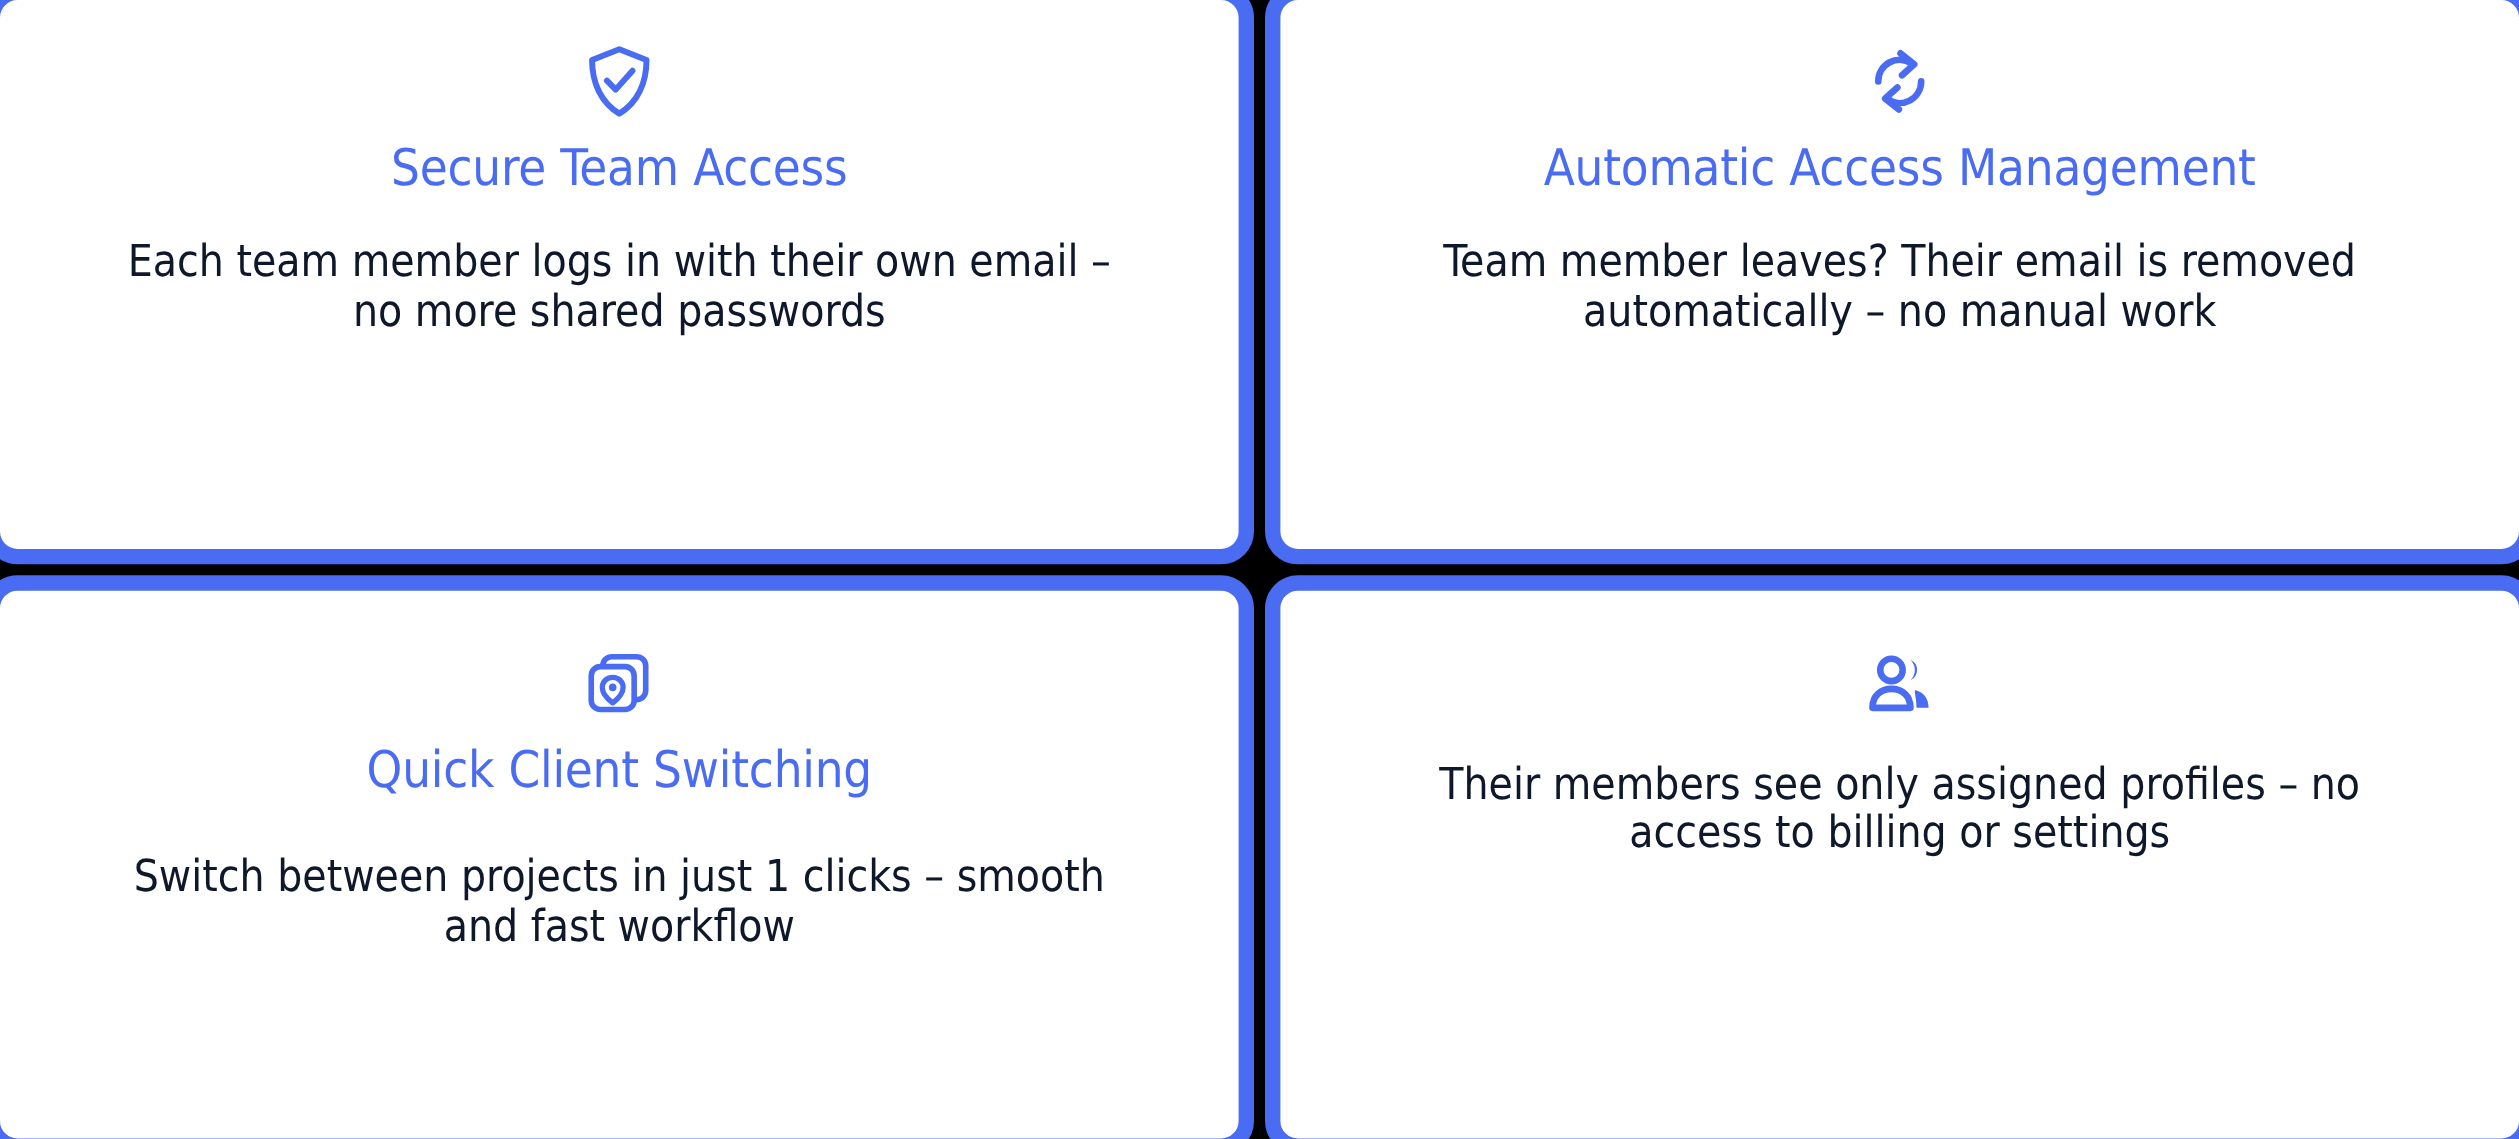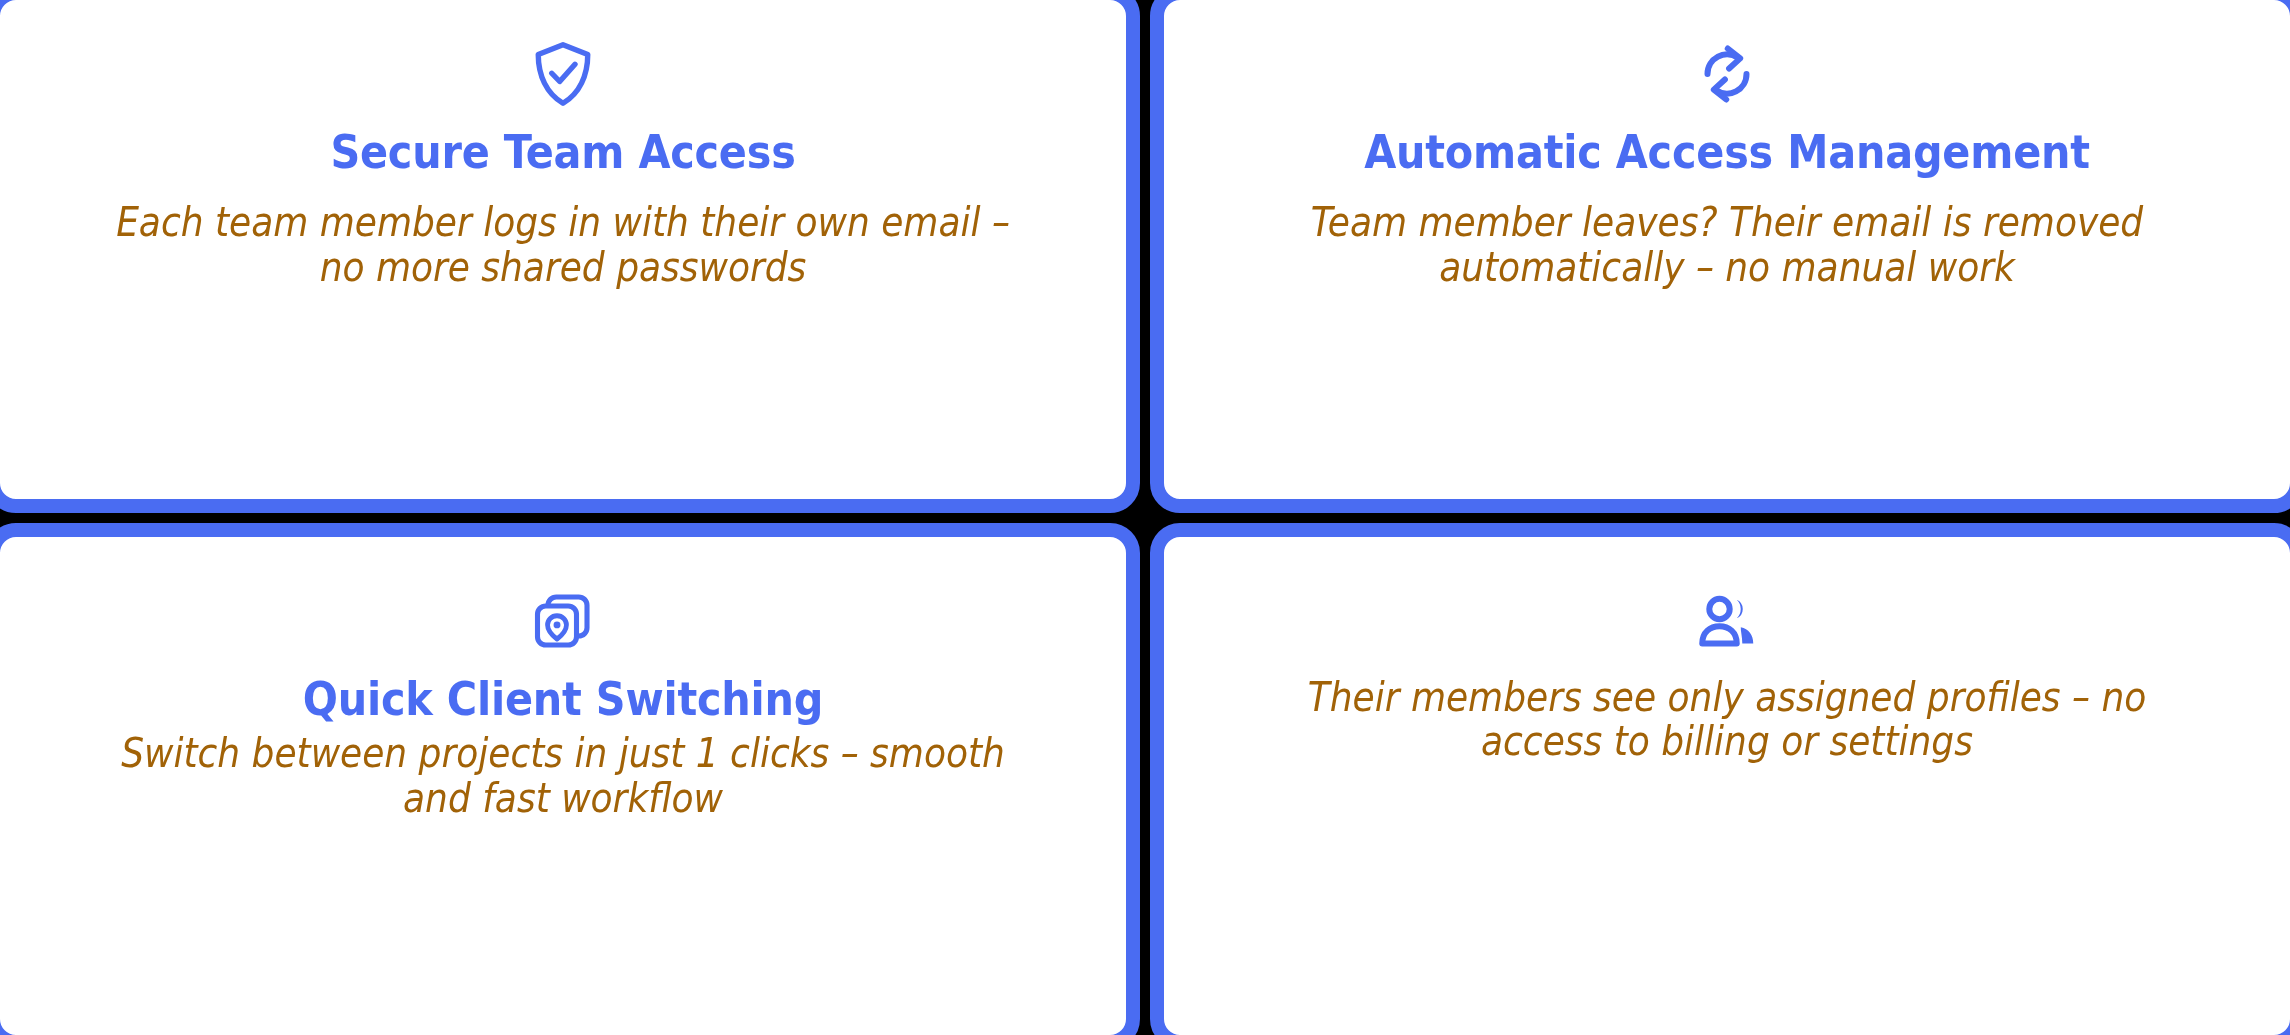--- a/index.html
+++ b/index.html
@@ -55,47 +55,46 @@
 
   .card-icon svg {
     width: 100%;
     height: 100%;
     display: block;
   }
 
   .card-title {
     color: #4a6cf2;
     font-size: 46px;
-    font-weight: 700;
+    font-weight: 400;
     line-height: 1.05;
     text-align: center;
     margin: 0 0 24px 0;
     letter-spacing: -0.2px;
     white-space: nowrap;
   }
 
   .card-body {
-    color: #a16207;
+    color: #0f172a;
     font-size: 40px;
     font-weight: 400;
     line-height: 1.12;
     text-align: center;
-    margin: 0;
+    margin: 16px;
     max-width: 900px;
-    font-style: italic;
   }
 
   
   .card-1 { padding-top: 38px; }
   .card-2 { padding-top: 38px; }
   .card-3 { padding-top: 48px; }
   .card-4 { padding-top: 48px; }
 
   .card-3 .card-title,
-  .card-4 .card-title { margin-bottom: 8px; }
+  .card-4 .card-title { margin-bottom: 36px; }
 </style>
 </head>
 <body>
 
 <div id="feature-grid">
 
   <div class="feature-card card-1">
     <span class="card-icon">
       <svg viewBox="0 0 48 48" fill="none" xmlns="http://www.w3.org/2000/svg">
         <path d="M24 4.5 L40.5 11 C40.5 25 35 37 24 43.5 C13 37 7.5 25 7.5 11 Z" stroke="#4a6cf2" stroke-width="3.6" stroke-linejoin="round" stroke-linecap="round" fill="none"></path>

